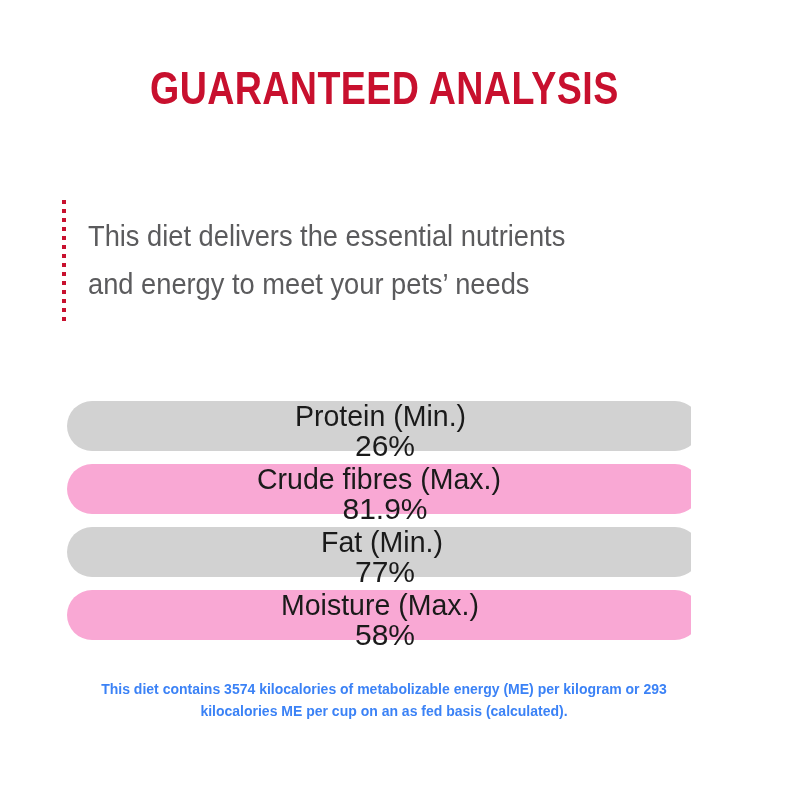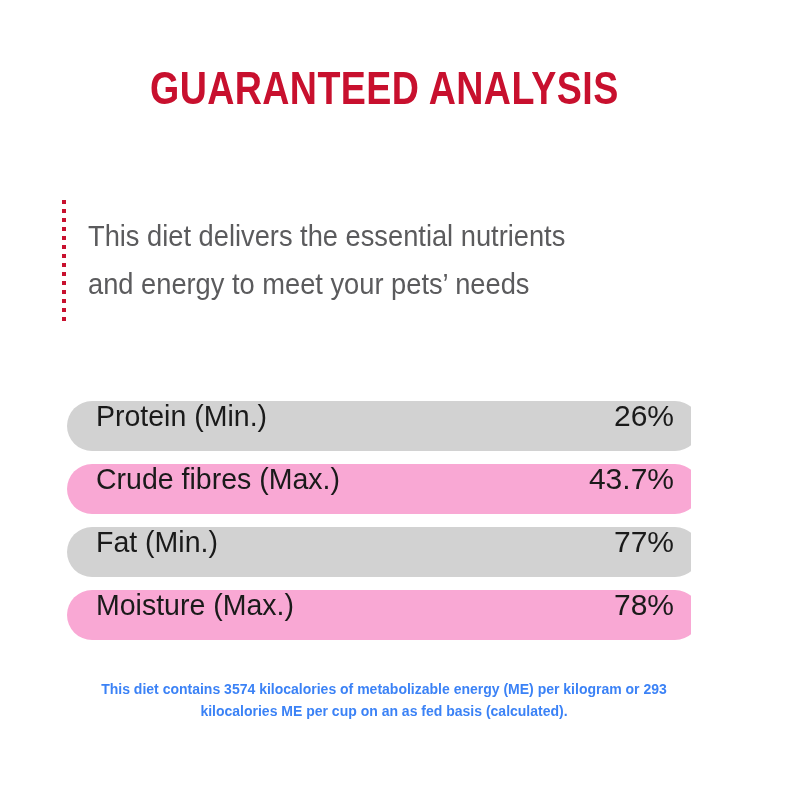--- a/index.html
+++ b/index.html
@@ -107,22 +107,24 @@
     left: 67px;
     top: 401px;
     width: 633px;
   }
   .nutrient-row {
     position: relative;
     height: 50px;
     margin-bottom: 13px;
     border-radius: 25px;
     display: flex;
+    align-items: center;
     box-sizing: border-box;
     padding: 0 26px 0 29px;
+    flex-direction: column;
   }
   .nutrient-row.shade-dark  { background: #D2D2D2; }
   .nutrient-row.shade-light { background: #f9a8d4; }
 
   .nutrient-label {
     flex: 1 1 auto;
     font-size: 30px;
     line-height: 30px;
     color: #1A1A1A;
     font-weight: 400;
@@ -187,30 +189,30 @@
 
   <div class="nutrients">
 
     <div class="nutrient-row shade-dark">
       <span class="nutrient-label">Protein (Min.)</span>
       <span class="nutrient-value">26%</span>
     </div>
 
     <div class="nutrient-row shade-light">
       <span class="nutrient-label">Crude fibres (Max.)</span>
-      <span class="nutrient-value">43.7%</span>
+      <span class="nutrient-value">81.9%</span>
     </div>
 
     <div class="nutrient-row shade-dark">
       <span class="nutrient-label">Fat (Min.)</span>
       <span class="nutrient-value">77%</span>
     </div>
 
     <div class="nutrient-row shade-light">
       <span class="nutrient-label">Moisture (Max.)</span>
-      <span class="nutrient-value">78%</span>
+      <span class="nutrient-value">58%</span>
     </div>
 
   </div>
 
   <div class="footnote">This diet contains 3574 kilocalories of metabolizable energy (ME) per kilogram or 293 kilocalories ME per cup on an as fed basis (calculated).</div>
 
 </div>
 
 </body></html>

